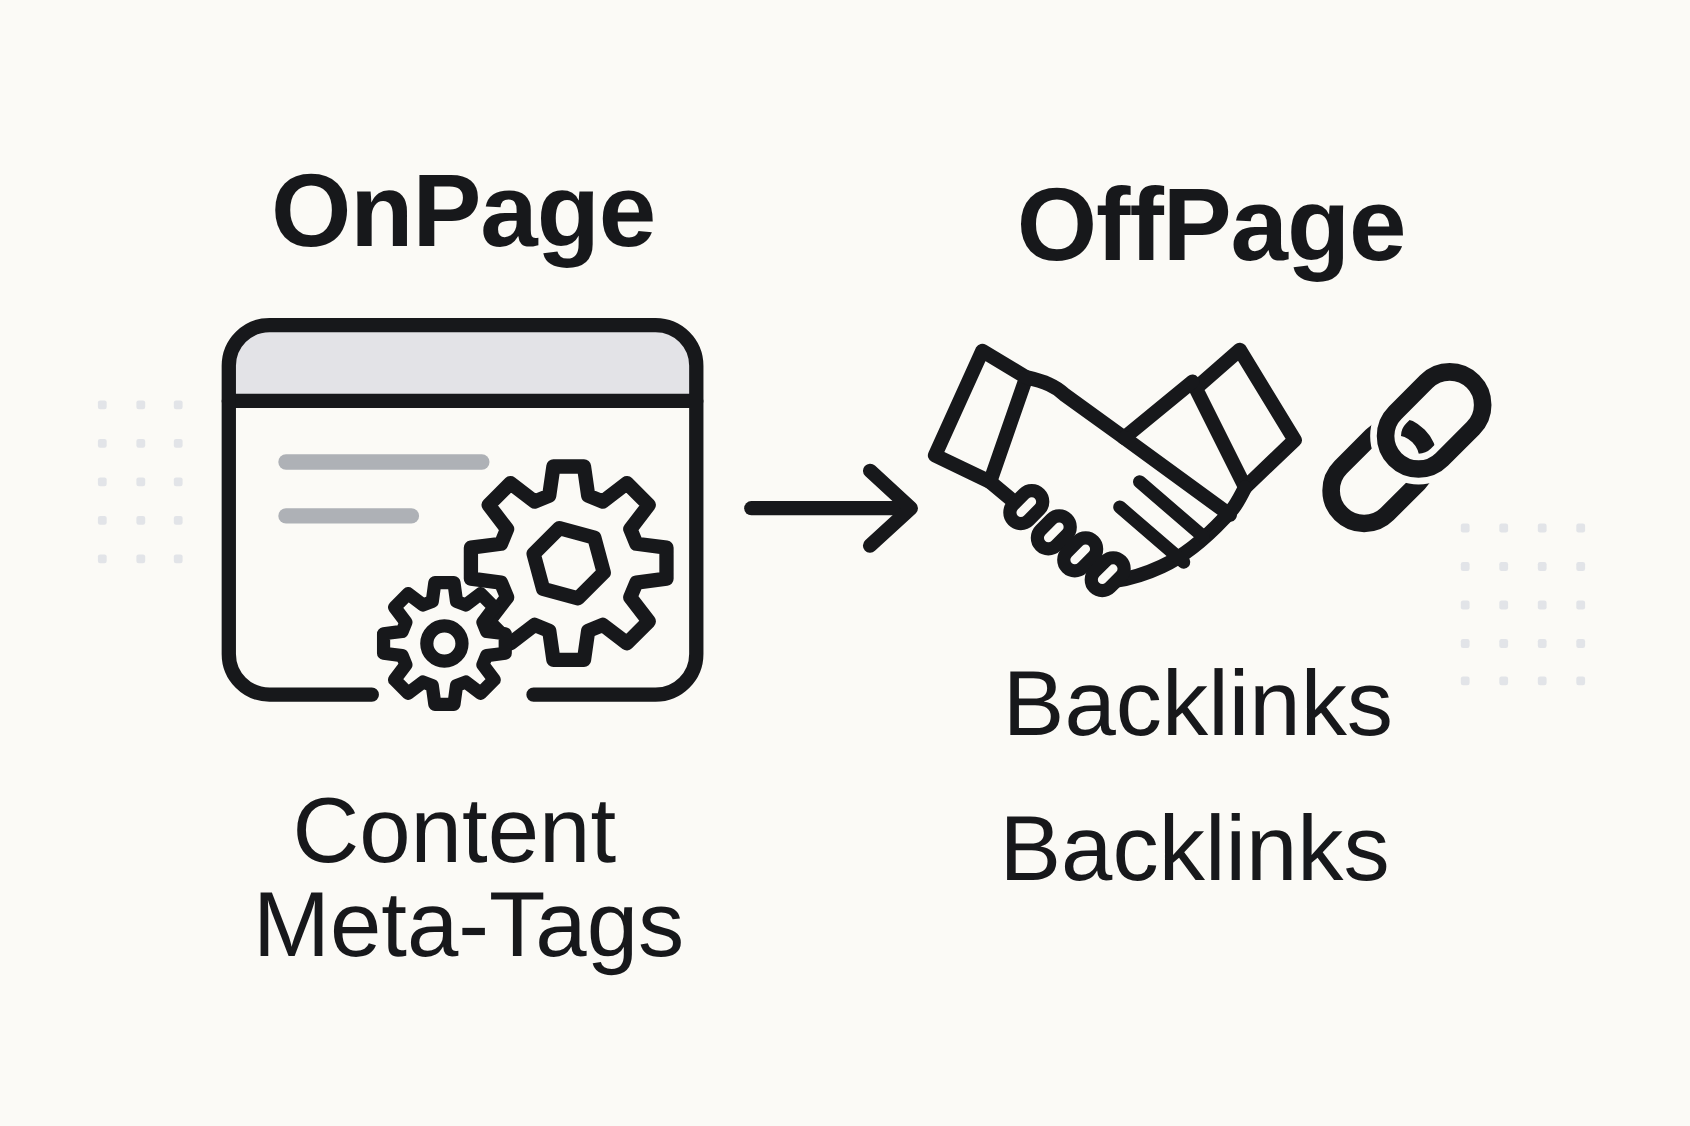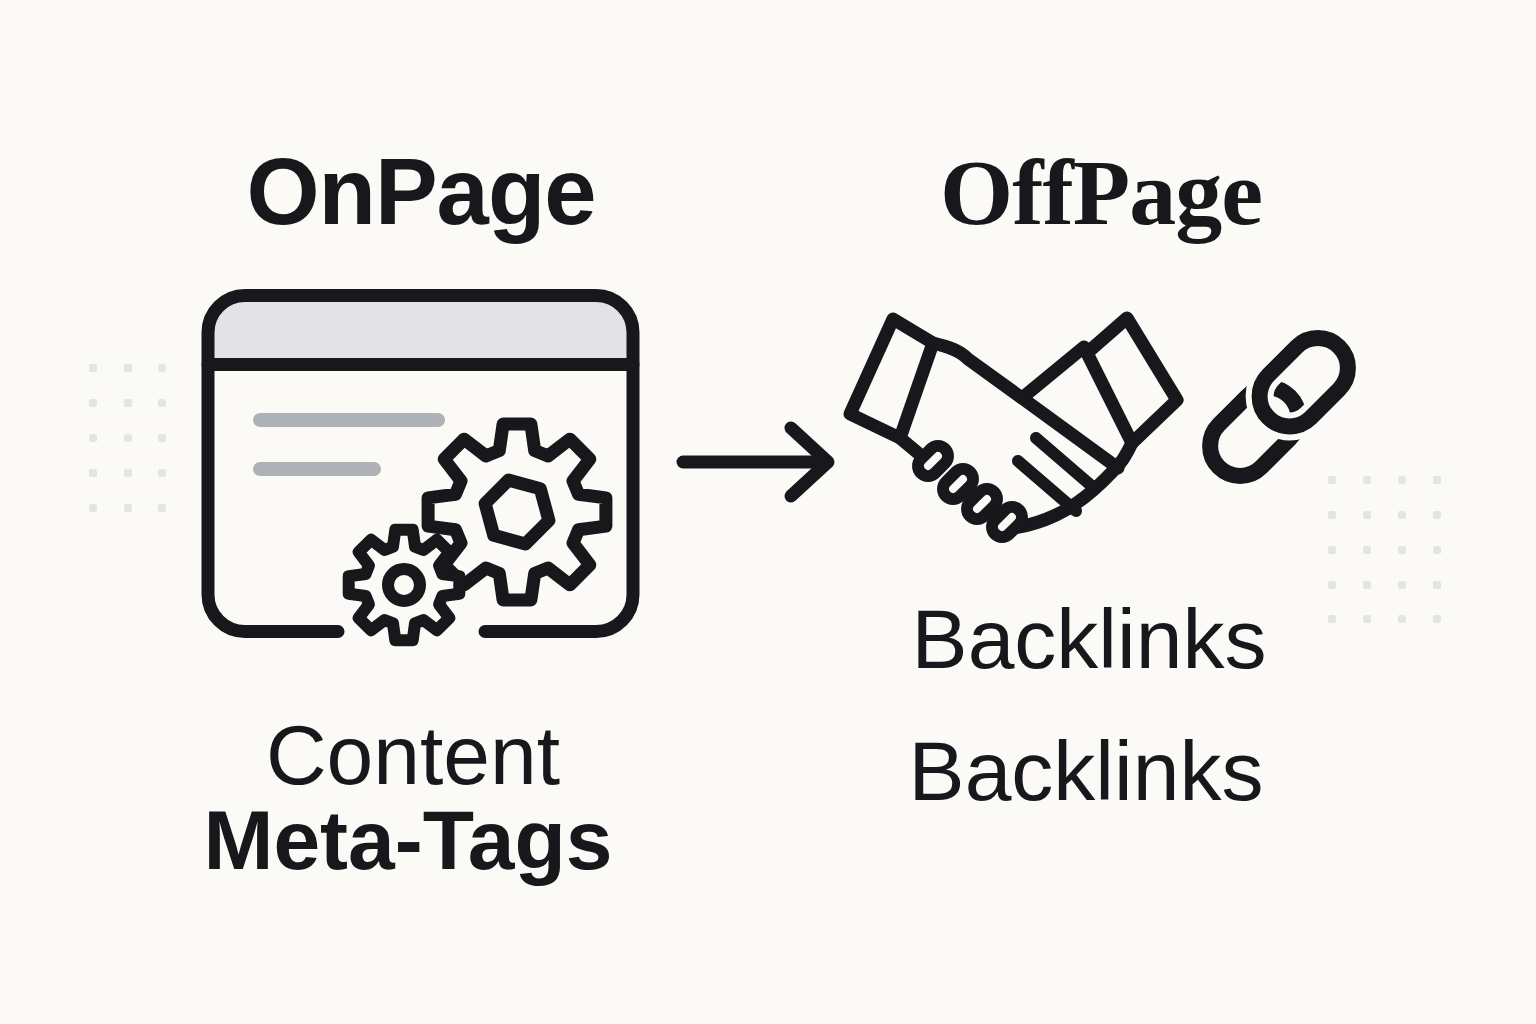--- a/index.html
+++ b/index.html
@@ -110,20 +110,20 @@
     </g>
 
     <g transform="translate(1279,407) rotate(-45)" fill="none" stroke-linecap="round">
       <rect x="-85" y="-30" width="100" height="60" rx="30" stroke="#17181B" stroke-width="16"></rect>
       <rect x="-15" y="-30" width="100" height="60" rx="30" stroke="#FBFAF6" stroke-width="28"></rect>
       <rect x="-15" y="-30" width="100" height="60" rx="30" stroke="#17181B" stroke-width="16"></rect>
     </g>
   </svg>
 
   <div class="txt title" style="left:421px;top:145px;">OnPage</div>
-  <div class="txt title" style="left:1101px;top:145px;font-family:Liberation Serif, serif;">OffPage</div>
+  <div class="txt title" style="left:1101px;top:157px;">OffPage</div>
 
   <div class="txt label" style="left:413px;top:697px;margin-top:16px;">Content</div>
-  <div class="txt label" style="left:408px;top:798px;font-weight:bold;">Meta-Tags</div>
+  <div class="txt label" style="left:426px;top:798px;">Meta-Tags</div>
 
   <div class="txt label" style="left:1089px;top:597px;">Backlinks</div>
   <div class="txt label" style="left:1086px;top:729px;">Backlinks</div>
 </div>
 
 </body></html>

